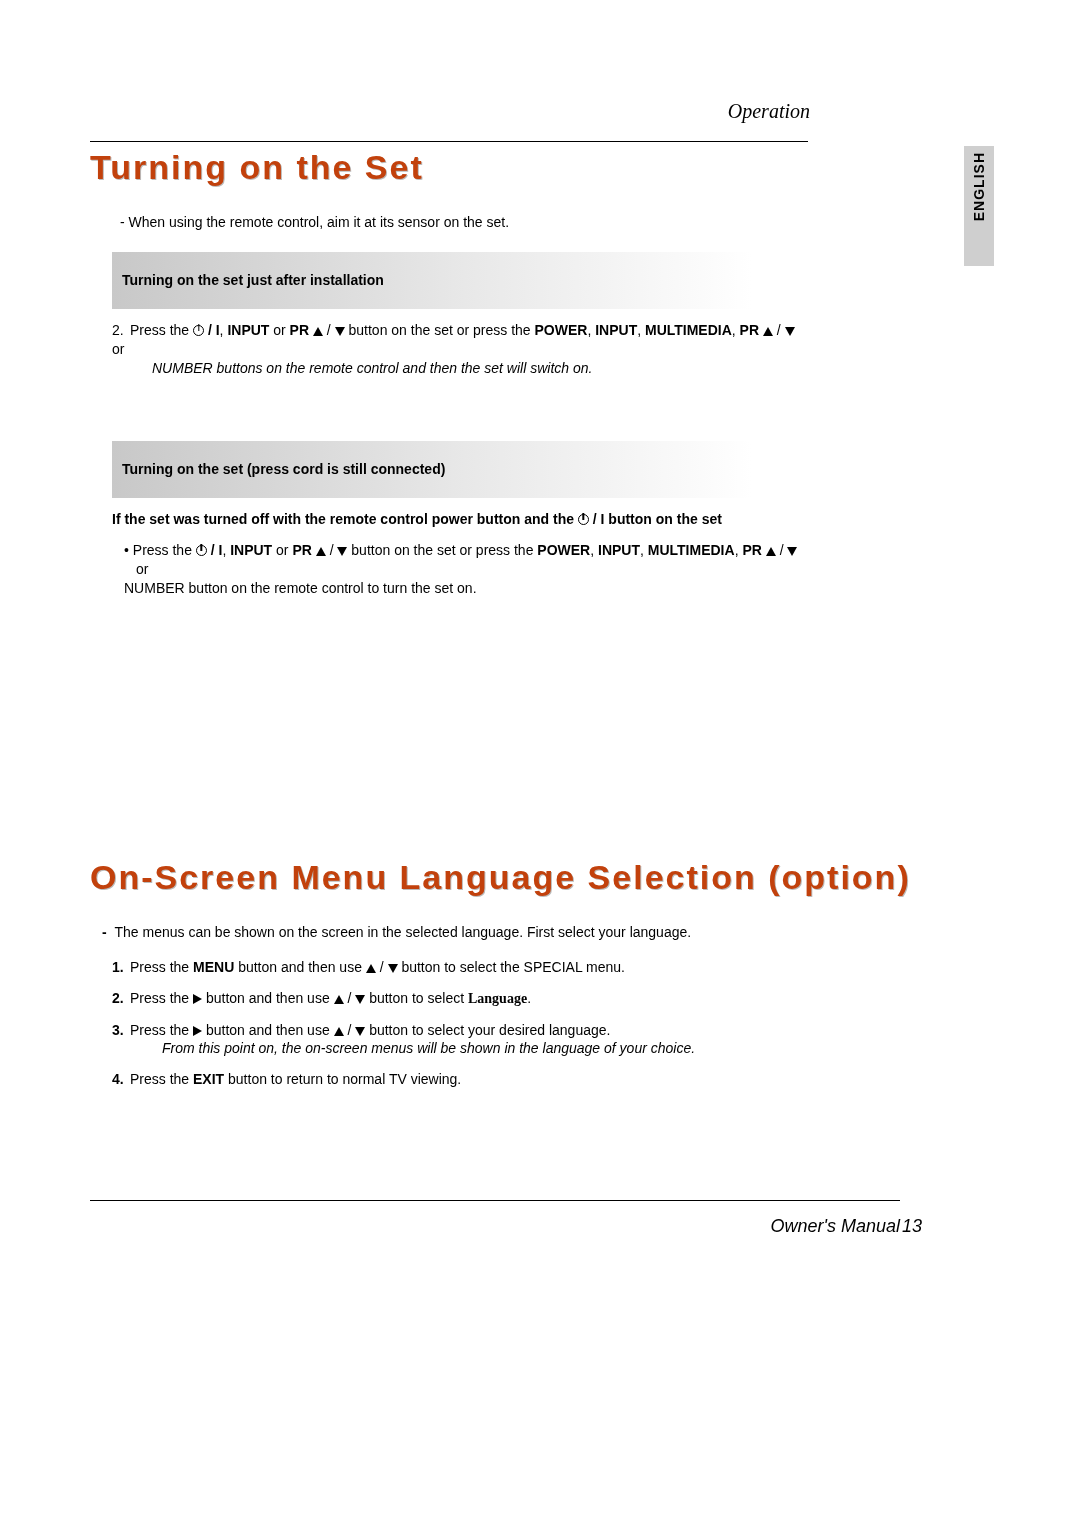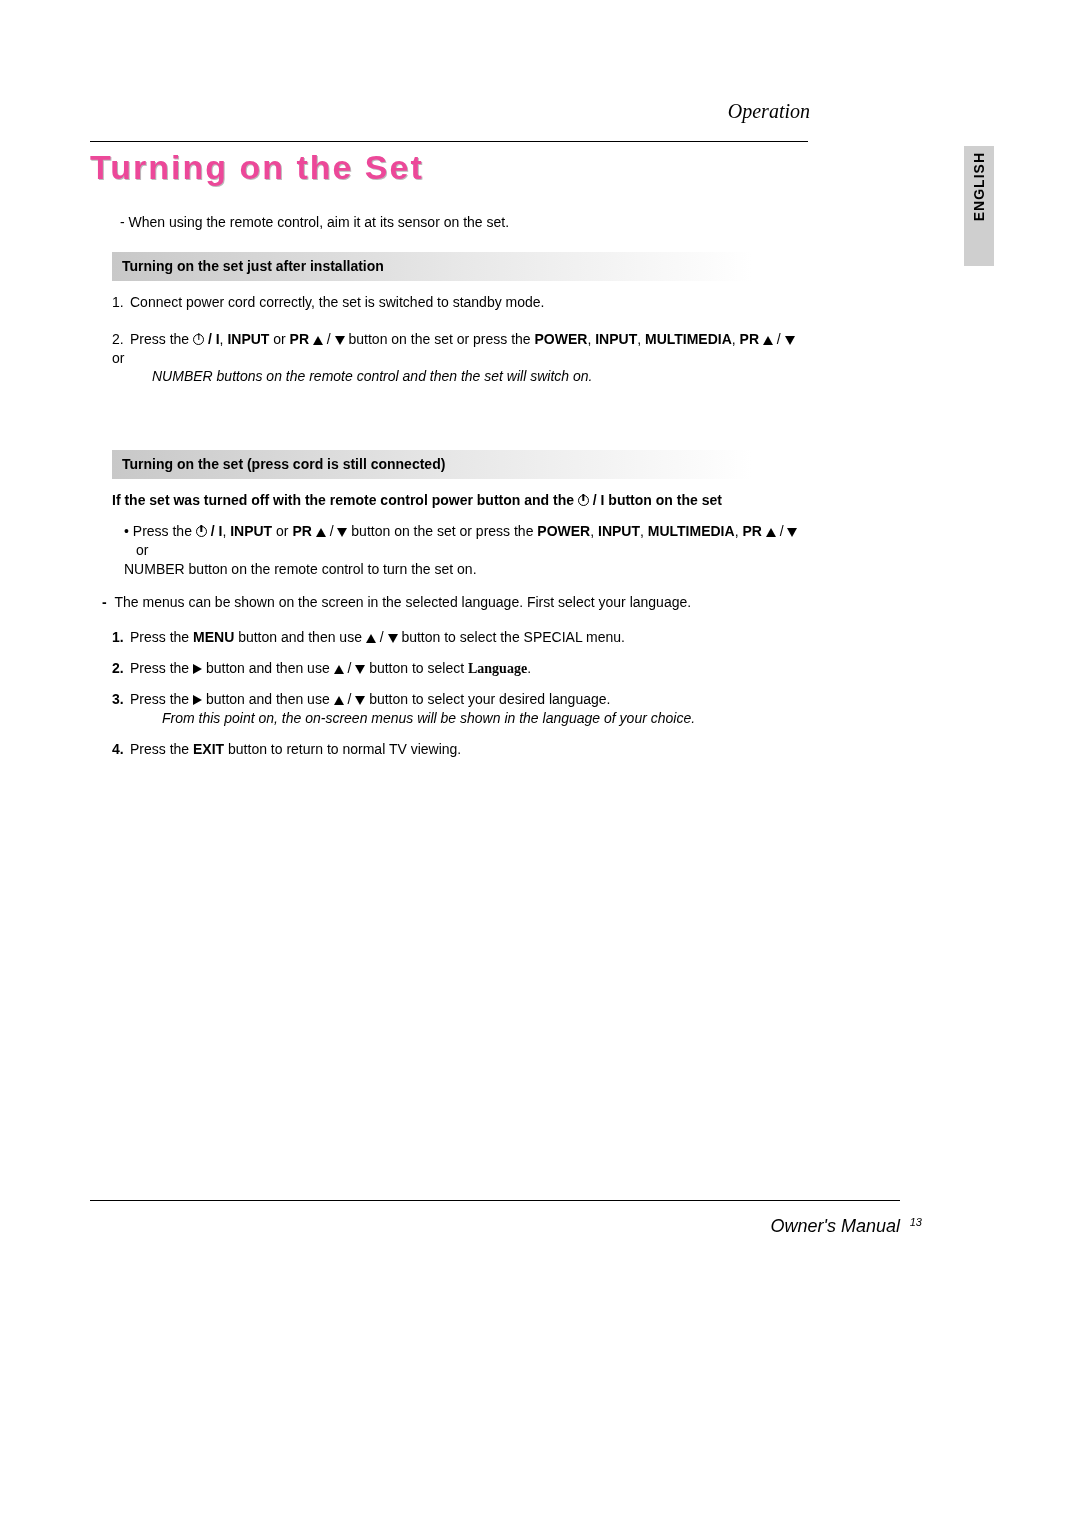--- a/index.html
+++ b/index.html
@@ -49,35 +49,35 @@
     transform: rotate(180deg);
     font-weight: bold;
     font-size: 14px;
     letter-spacing: 1px;
   }
   .h1 {
     font-family: Arial, Helvetica, sans-serif;
     font-weight: bold;
     font-size: 34px;
     letter-spacing: 2px;
-    color: #ec4899;
+    color: #c2410c;
     text-shadow: 1px 1px 0 #bbb, -1px -1px 0 #fff;
     margin-bottom: 26px;
   }
   .h1b { margin-top: 260px; }
   .content { width: 718px; font-size: 14px; line-height: 1.35; }
   .dash-item {
     margin-left: 30px;
     text-indent: -12px;
     padding-left: 12px;
     margin-bottom: 20px;
   }
   .subhead {
     background: linear-gradient(to right, #c8c8c8 0%, #e8e8e8 55%, #ffffff 100%);
-    padding: 5px 10px;
+    padding: 19px 10px;
     font-weight: bold;
     font-size: 14px;
     margin: 10px 0 12px 22px;
     width: 640px;
   }
   .numitem {
     margin-left: 22px;
     margin-bottom: 18px;
   }
   .numitem .num {
@@ -144,21 +144,21 @@
     position: absolute;
     top: 1216px;
     right: 180px;
     font-style: italic;
     font-size: 18px;
   }
   .footer-pn {
     position: absolute;
     top: 1216px;
     right: 158px;
-    font-size: 11px;
+    font-size: 18px;
     font-style: italic;
   }
 </style>
 </head>
 <body>
 
 <div class="lang-tab">
   <span>ENGLISH</span>
 </div>
 
@@ -170,23 +170,20 @@
   <div class="top-rule" style="width:718px;"></div>
 
   <div class="h1">Turning on the Set</div>
 
   <div class="content">
 
     <div class="dash-item">- <span>When using the remote control, aim it at its sensor on the set.</span></div>
 
     <div class="subhead">Turning on the set just after installation</div>
 
-    <div class="numitem">
-      <span class="num">1.</span><span>Connect power cord correctly, the set is switched to standby mode.</span>
-    </div>
 
     <div class="numitem">
       <span class="num">2.</span><span>Press the </span><span class="pwr"></span><strong> / I</strong><span>, </span><strong>INPUT</strong><span> or </span><strong>PR</strong> <span class="tri-up"></span><span> / </span><span class="tri-down"></span><span> button on the set or press the </span><strong>POWER</strong><span>, </span><strong>INPUT</strong><span>, </span><strong>MULTIMEDIA</strong><span>, </span><strong>PR</strong> <span class="tri-up"></span><span> / </span><span class="tri-down"></span><span> or</span>
       <div class="cont-line">NUMBER buttons on the remote control and then the set will switch on.</div>
     </div>
 
     <div style="height:36px;"></div>
 
     <div class="subhead">Turning on the set (press cord is still connected)</div>
 
@@ -194,20 +191,21 @@
       <span>If the set was turned off with the remote control power button and the </span><span class="pwr"></span><span> / I button on the set</span>
     </div>
 
     <div class="bullet">
       • <span>Press the </span><span class="pwr"></span><strong> / I</strong><span>, </span><strong>INPUT</strong><span> or </span><strong>PR</strong> <span class="tri-up"></span><span> / </span><span class="tri-down"></span><span> button on the set or press the </span><strong>POWER</strong><span>, </span><strong>INPUT</strong><span>, </span><strong>MULTIMEDIA</strong><span>, </span><strong>PR</strong> <span class="tri-up"></span><span> / </span><span class="tri-down"></span><span> or</span>
       <div style="margin-left:0;">NUMBER button on the remote control to turn the set on.</div>
     </div>
 
   </div>
 
+  <div class="h1 h1b">On-Screen Menu Language Selection (option)</div>
 
   <div class="content ol2">
 
     <div class="lead"><strong>-</strong>&nbsp;&nbsp;<span>The menus can be shown on the screen in the selected language. First select your language.</span></div>
 
     <div class="numitem">
       <span class="num">1.</span><span>Press the </span><strong>MENU</strong><span> button and then use </span><span class="tri-up"></span><span> / </span><span class="tri-down"></span><span> button to select the SPECIAL menu.</span>
     </div>
 
     <div class="numitem">

